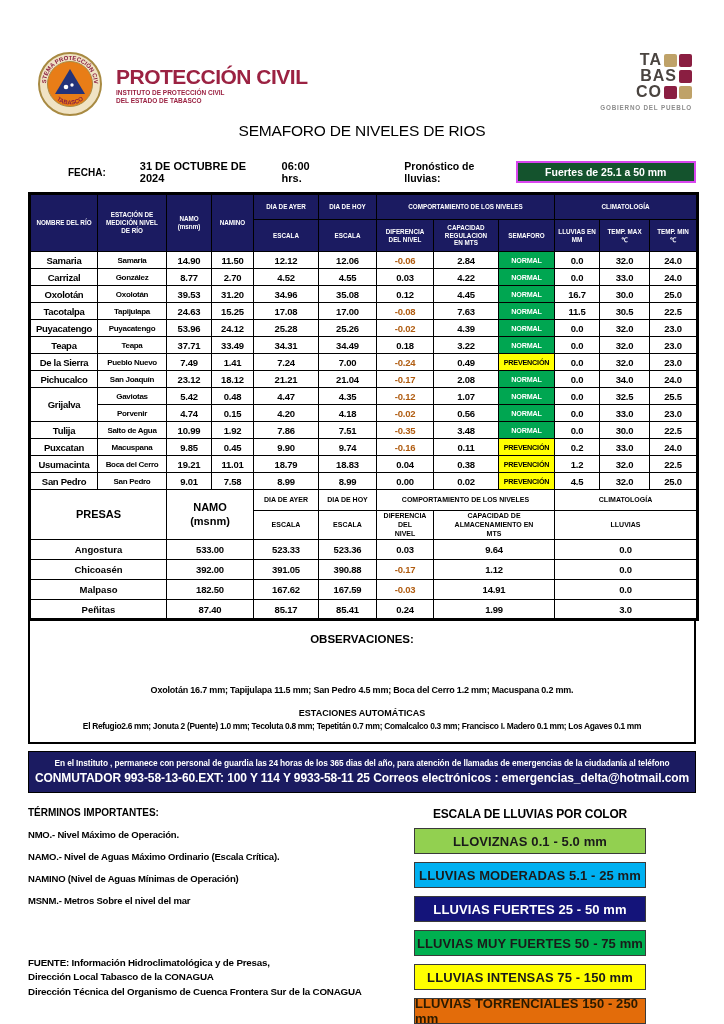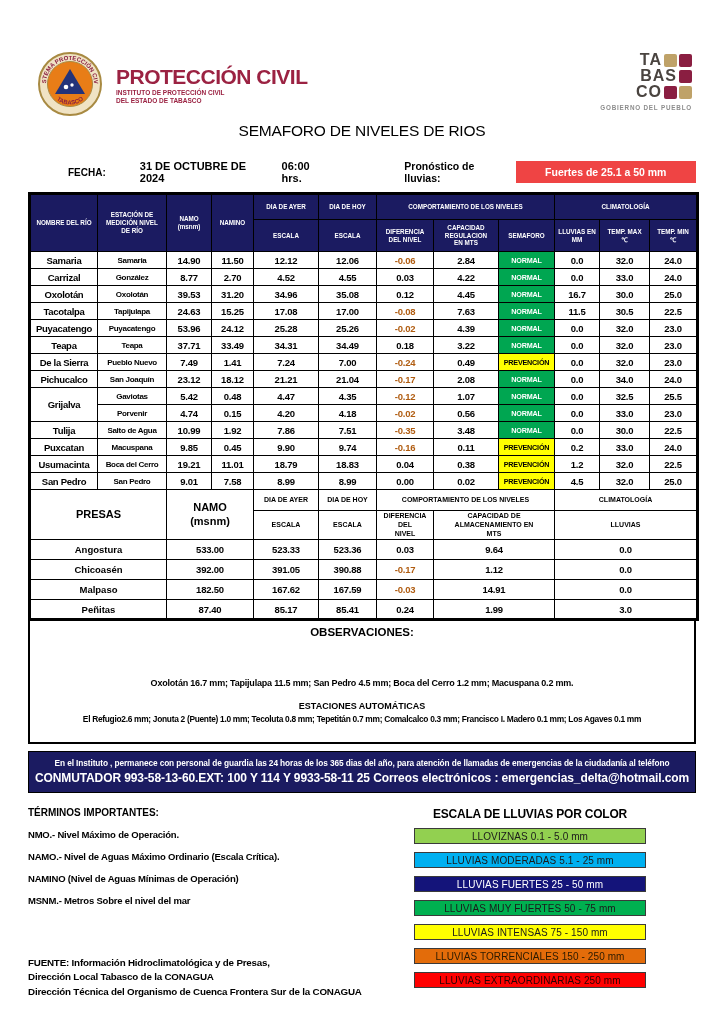--- a/index.html
+++ b/index.html
@@ -27,21 +27,21 @@
   .tab-caption { font-size:6.3px; font-weight:700; color:#8c8c8c; letter-spacing:0.8px; margin-top:4px; white-space:nowrap; }
 
   .doc-title { text-align:center; font-size:15.5px; font-weight:400; letter-spacing:-0.2px; margin-top:6px; }
 
   
   .fecha-row { display:flex; align-items:center; margin-top:20px; margin-bottom:8px; font-weight:700; }
   .fecha-label { font-size:10px;padding-left:40px; }
   .fecha-date { font-size:11px; margin-left:34px; }
   .fecha-time { font-size:11px; margin-left:20px; }
   .pron-label { font-size:10.5px; margin-left:76px; }
-  .pron-box { margin-left:12px; background:#ef4444; border:2px solid #ef4444; color:#fff;
+  .pron-box { margin-left:12px; background:#14532d; border:2px solid #d946ef; color:#fff;
               font-size:10.5px; font-weight:700; width:198px; height:22px;
               display:flex; align-items:center; justify-content:center; }
 
   
   table { border-collapse:collapse; width:668px; table-layout:fixed; border:3px solid #000; }
   td, th { border:1px solid #000; text-align:center; vertical-align:middle; overflow:hidden; }
   th.navy { background:#1b1b61; color:#fff; font-size:6.3px; font-weight:700;
             line-height:1.25; white-space:pre-line; padding:1px; letter-spacing:0; }
   th.white-h { background:#fff; color:#000; font-size:7px; font-weight:700;
                line-height:1.25; white-space:pre-line; padding:1px; }
@@ -49,21 +49,21 @@
   tr.river-row { height:17px; }
   tr.presa-row { height:20px; }
   td.c-river { font-size:9.5px; font-weight:700; letter-spacing:-0.3px; }
   td.c-station { font-size:8px; font-weight:700; letter-spacing:-0.3px; }
   td.c-num { font-size:9.5px; font-weight:700; letter-spacing:-0.2px; }
   td.c-num.neg { color:#b05c10; }
   td.c-sem { font-size:7.2px; font-weight:800; letter-spacing:-0.2px; }
   td.c-presa-name { font-size:9.5px; font-weight:700; }
 
   
-  .obs-box { width:668px; border:2px solid #000; border-top:none; height:123px; padding-top:5px; }
+  .obs-box { width:668px; border:2px solid #000; border-top:none; height:123px; padding-top:12px; }
   .obs-title { text-align:center; font-size:11.5px; font-weight:800; }
   .obs-line1 { text-align:center; font-size:9px; font-weight:700; margin-top:40px; letter-spacing:-0.2px; }
   .obs-line2 { text-align:center; font-size:9px; font-weight:800; margin-top:13px; }
   .obs-line3 { text-align:center; font-size:8.4px; font-weight:700; margin-top:3px; letter-spacing:-0.3px; white-space:nowrap; }
 
   
   .bluebar { width:668px; margin-top:7px; background:#1b1b61; border:1px solid #000;
              color:#fff; text-align:center; padding:6px 4px 7px 4px; }
   .bluebar .l1 { font-size:8.3px; font-weight:700; letter-spacing:-0.1px; }
   .bluebar .l2 { font-size:12px; font-weight:700; margin-top:3px; letter-spacing:-0.1px; }
@@ -71,23 +71,23 @@
   
   .bottom { display:flex; margin-top:14px; }
   .left-col { width:372px; }
   .terms-title { font-size:10px; font-weight:800; text-align:left; width:300px; }
   .term-item { font-size:9.5px; font-weight:700; margin-top:11px; letter-spacing:-0.2px; }
   .fuente { margin-top:50px; font-size:9.8px; font-weight:700; line-height:1.45; letter-spacing:-0.2px; }
 
   .right-col { flex:1; padding-left:14px; }
   .scale-title { font-size:12px; font-weight:800; text-align:center; width:212px; margin-left:10px; letter-spacing:-0.2px; }
   .scale-bars { margin-top:7px; width:232px; }
-  .scale-bar { height:16px; border:1px solid #3a3a3a; margin-bottom:8px;
+  .scale-bar { height:26px; border:1px solid #3a3a3a; margin-bottom:8px;
                display:flex; align-items:center; justify-content:center;
-               font-size:10px; font-weight:400; letter-spacing:0.1px; }
+               font-size:13px; font-weight:700; letter-spacing:0.1px; }
 </style>
 </head>
 <body>
 
 <div class="page">
 
   <div class="hdr">
     <svg class="seal" viewBox="0 0 64 64">
       <circle cx="32" cy="32" r="31" fill="#f0e3c4" stroke="#a88a42" stroke-width="2"></circle>
       <circle cx="32" cy="32" r="22.5" fill="#e87d17" stroke="#a88a42" stroke-width="1"></circle>

